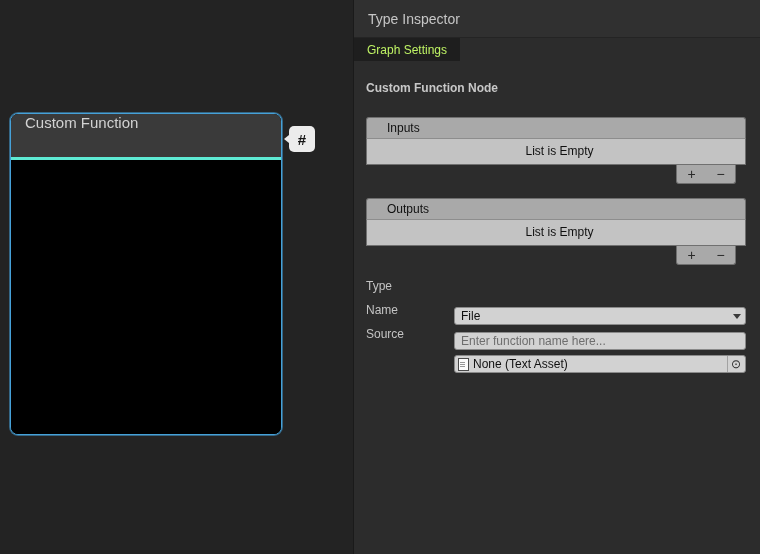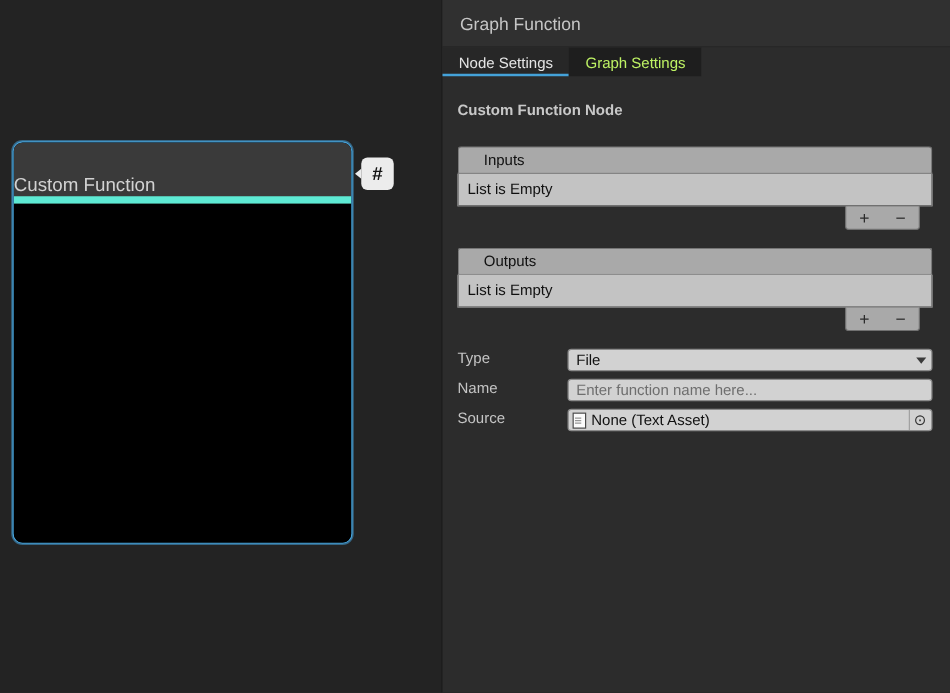--- a/index.html
+++ b/index.html
@@ -14,22 +14,22 @@
   
   .canvas{position:absolute;left:0;top:0;width:353px;height:554px;background:#232323;}
 
   .node{
     position:absolute;left:10px;top:113px;width:270px;height:320px;
     background:#000;border:1px solid #46a1d8;border-radius:8px;
     box-shadow:0 0 0 1px rgba(70,161,216,.55);
     overflow:hidden;
   }
   .node-header{
-    height:43px;background:#3a3a3a;border-bottom:6px solid #5eead4;
-    display:flex;align-items:flex-end;
+    height:43px;background:#3a3a3a;border-bottom:3px solid #5eead4;
+    display:flex;align-items:flex-start;padding-left:14px;
     color:#d2d2d2;font-size:15px;
   }
   .node-body{height:276px;background:#000;}
 
   .hash-badge{
     position:absolute;left:289px;top:126px;width:26px;height:26px;
     background:#ececec;border-radius:5px;
     display:flex;align-items:center;justify-content:center;
     color:#141414;font-size:15px;font-weight:bold;
   }
@@ -67,39 +67,39 @@
   .rlist{margin-bottom:14px;}
   .rlist-header{
     height:20px;line-height:20px;background:#a9a9a9;
     border:1px solid #707070;border-bottom-color:#8d8d8d;
     border-radius:3px 3px 0 0;
     padding-left:20px;font-size:12px;color:#101010;
   }
   .rlist-body{
     height:25px;line-height:25px;background:#c3c3c3;
     border:1px solid #707070;border-top:none;
-    padding-left:7px;font-size:12px;color:#101010;
+    padding-left:7px;font-size:12px;color:#101010;text-align:center;
   }
   .rlist-footer-row{display:flex;justify-content:flex-end;padding-right:10px;}
   .rlist-footer{
     width:58px;height:18px;background:#a9a9a9;
     border:1px solid #707070;border-top:none;
     border-radius:0 0 3px 3px;
     display:flex;align-items:center;justify-content:space-around;
   }
   .rlist-btn{
     font-size:14px;line-height:14px;color:#2a2a2a;cursor:pointer;
     width:20px;text-align:center;
   }
 
   
   .rows{margin-top:14px;}
   .row{display:flex;align-items:flex-start;margin-bottom:6px;height:18px;}
   .row-label{width:88px;flex:none;font-size:12px;color:#c4c4c4;}
-  .row-field{flex:1;height:18px;box-sizing:border-box;position:relative;}
+  .row-field{flex:1;height:18px;box-sizing:border-box;position:relative;margin-top:28px;}
 
   .dropdown{
     background:#d2d2d2;border:1px solid #8a8a8a;border-radius:3px;
     height:18px;line-height:16px;font-size:12px;color:#101010;
     padding:0 18px 0 6px;box-sizing:border-box;cursor:pointer;
   }
   .dropdown-arrow{
     position:absolute;right:5px;top:7px;width:0;height:0;
     border-left:4px solid transparent;border-right:4px solid transparent;
     border-top:5px solid #3a3a3a;
@@ -145,27 +145,24 @@
     <div class="node-body"></div>
   </div>
   <div class="hash-badge">
     <span>#</span>
   </div>
 </div>
 
 <div class="panel">
 
   <div class="panel-header">
-    <span>Graph Function</span>
+    <span>Type Inspector</span>
   </div>
 
   <div class="tabs">
-    <div class="tab active">
-      <span>Node Settings</span>
-    </div>
     <div class="tab">
       <span>Graph Settings</span>
     </div>
   </div>
 
   <div class="content">
 
     <div class="heading">Custom Function Node</div>
 
     <div class="rlist">

